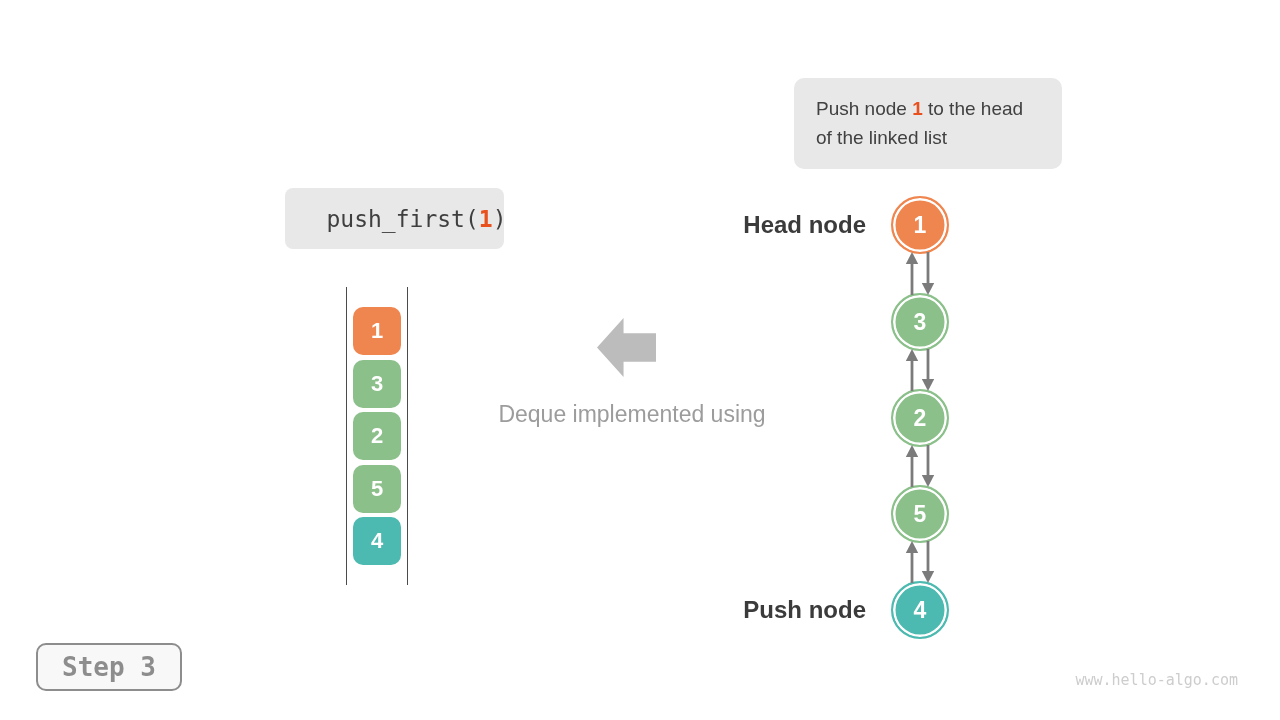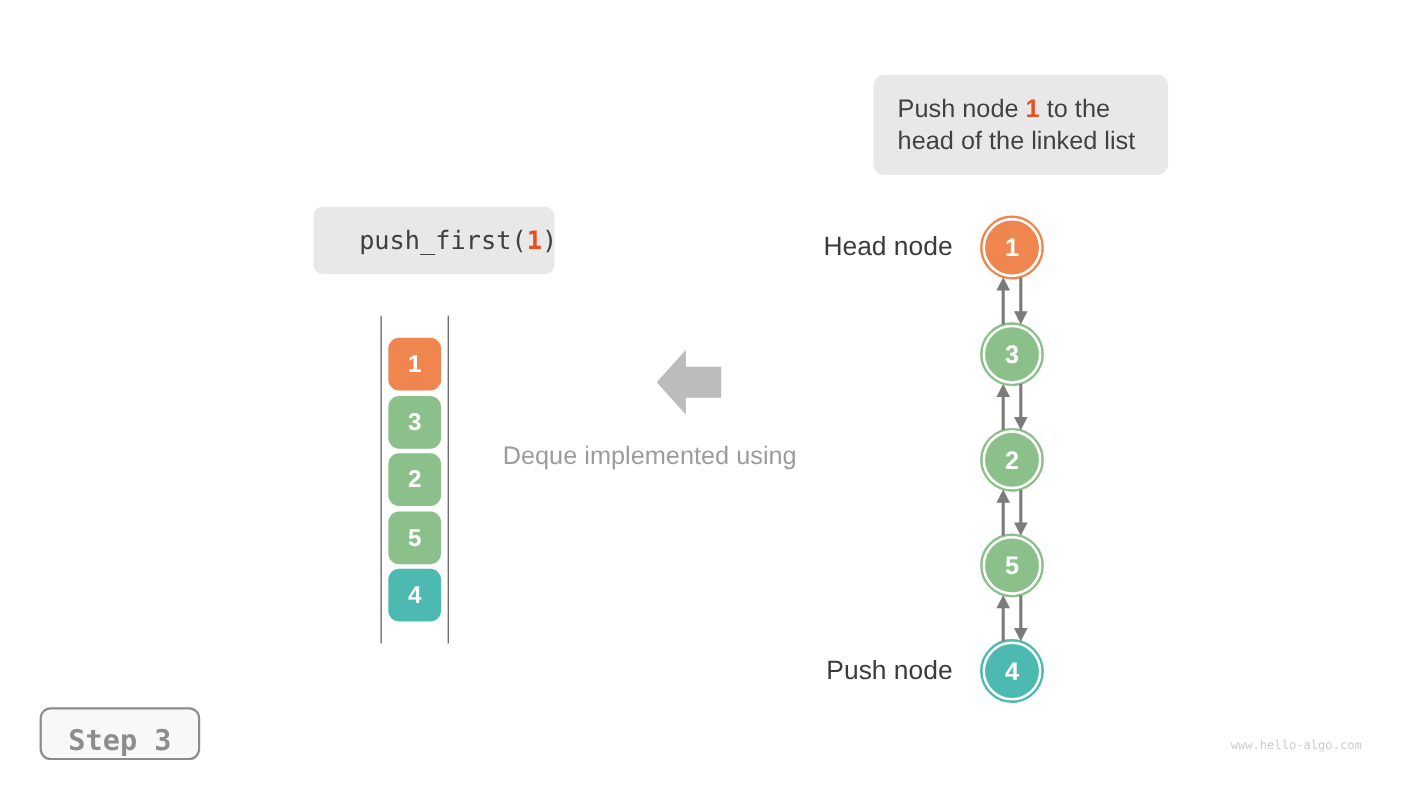--- a/index.html
+++ b/index.html
@@ -1,23 +1,23 @@
 <!DOCTYPE html>
 <html><head>
 <meta charset="utf-8">
 <style>
   * { margin: 0; padding: 0; box-sizing: border-box; }
   html, body { width: 1280px; height: 720px; background: #ffffff; overflow: hidden; }
   body { position: relative; font-family: "Liberation Sans", sans-serif; }
 
   
   .callout {
-    position: absolute; left: 794px; top: 68px; width: 268px; height: 91px;
+    position: absolute; left: 794px; top: 78px; width: 268px; height: 91px;
     background: #e8e8e8; border-radius: 10px; padding: 16px 22px;
-    font-size: 23px; line-height: 29px; color: #414141;
+    font-size: 19px; line-height: 29px; color: #414141;
   }
   .hl { color: #e8511e; font-weight: bold; }
 
   
   .code-chip {
     position: absolute; left: 285px; top: 188px; width: 219px; height: 61px;
     background: #e8e8e8; border-radius: 8px;
     display: flex; align-items: center; justify-content: center;
     font-family: "DejaVu Sans Mono", "Liberation Mono", monospace;
     font-size: 23px; color: #3f3f3f; white-space: pre; padding-left: 44px;
@@ -37,51 +37,51 @@
   }
 
   
   .block-arrow {
     position: absolute; left: 597px; top: 318px; width: 59px; height: 59px;
     background: #bcbcbc;
     clip-path: polygon(0 50%, 45% 0, 45% 26%, 100% 26%, 100% 74%, 45% 74%, 45% 100%);
   }
   .caption {
     position: absolute; left: 457px; top: 400px; width: 350px;
-    text-align: left; font-size: 23px; line-height: 29px; color: #9c9c9c;
+    text-align: center; font-size: 23px; line-height: 29px; color: #9c9c9c;
   }
 
   
   .lnode {
     position: absolute; left: 891px; width: 58px; height: 58px; border-radius: 50%;
     background: var(--c); border: 2px solid var(--c);
     box-shadow: inset 0 0 0 2.5px #ffffff;
     display: flex; align-items: center; justify-content: center;
     color: #ffffff; font-size: 23px; font-weight: bold;
   }
   .connector { position: absolute; left: 903px; width: 34px; }
   .node-label {
     position: absolute; width: 200px; left: 666px; text-align: right;
-    font-size: 24px; font-weight: normal; color: #3b3b3b; line-height: 28px;
+    font-size: 24px; font-weight: bold; color: #3b3b3b; line-height: 28px;
   }
 
   
   .step-badge {
     position: absolute; left: 36px; top: 643px; width: 146px; height: 48px;
     background: #f8f8f8; border: 2px solid #8d8d8d; border-radius: 10px;
-    display: flex; align-items: flex-end; justify-content: center;
+    display: flex; align-items: center; justify-content: center;
     font-family: "DejaVu Sans Mono", "Liberation Mono", monospace;
     font-size: 26px; font-weight: bold; color: #8d8d8d;
   }
 
   
   .watermark {
     position: absolute; right: 42px; top: 671px;
     font-family: "DejaVu Sans Mono", "Liberation Mono", monospace;
-    font-size: 11px; color: #cdcdcd;
+    font-size: 15px; color: #cdcdcd;
   }
 </style>
 </head>
 <body>
 
 <div class="callout"><span>Push node </span><span class="hl">1</span><span> to the head of the linked list</span></div>
 
 <div class="code-chip"><span>push_first(</span><span class="hl">1</span><span>)</span></div>
 
 <div class="stack-rail">

